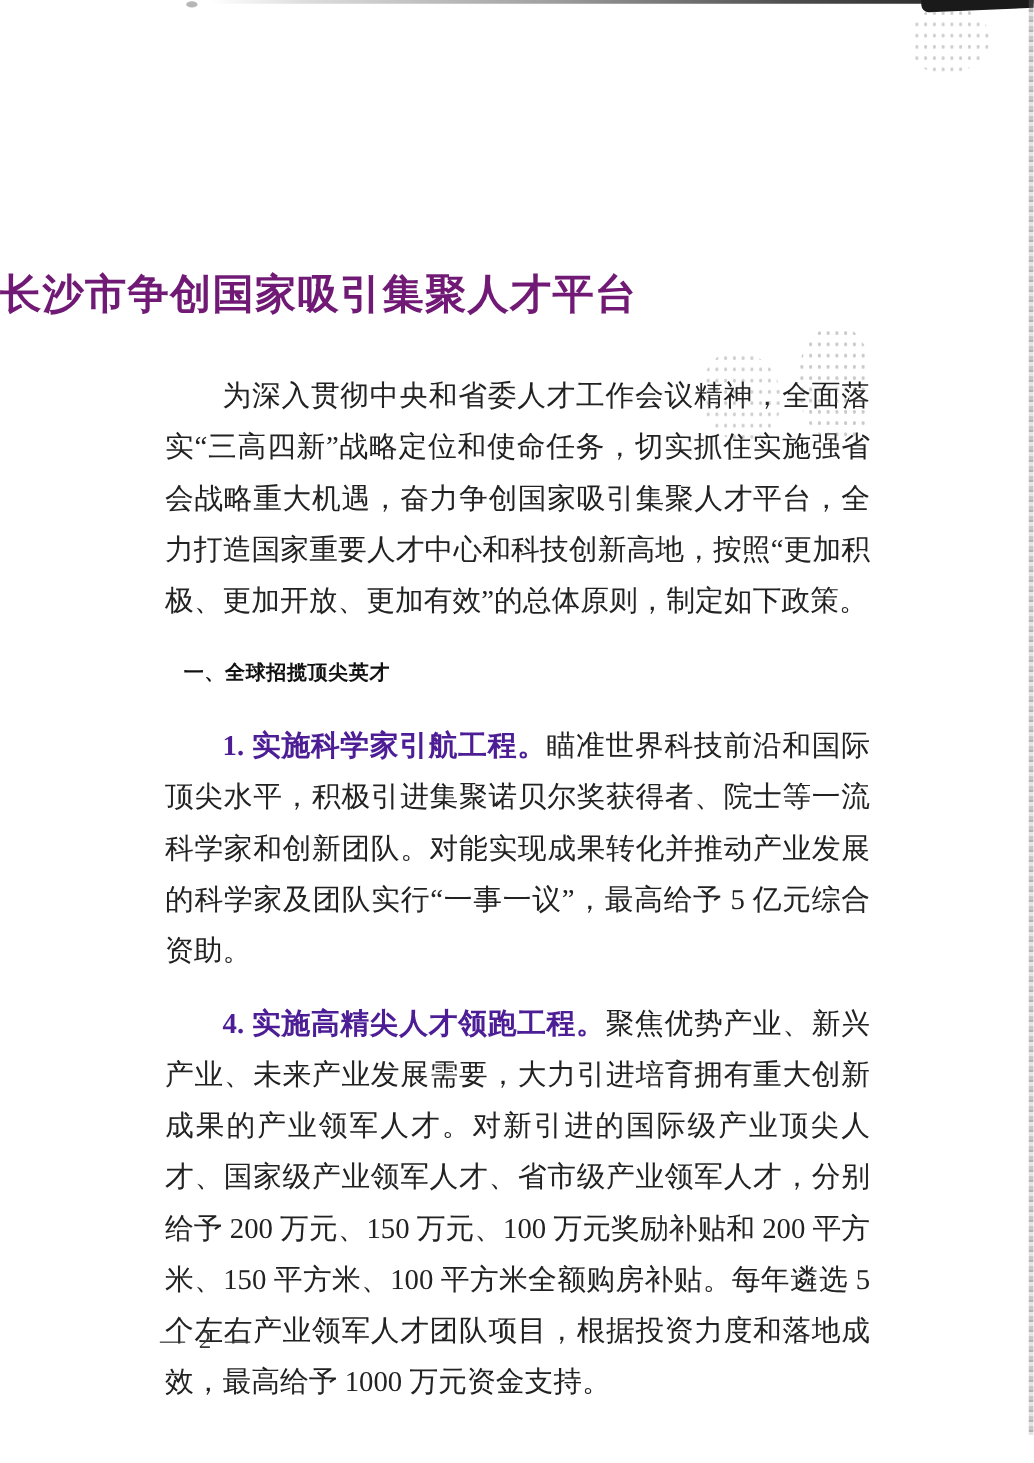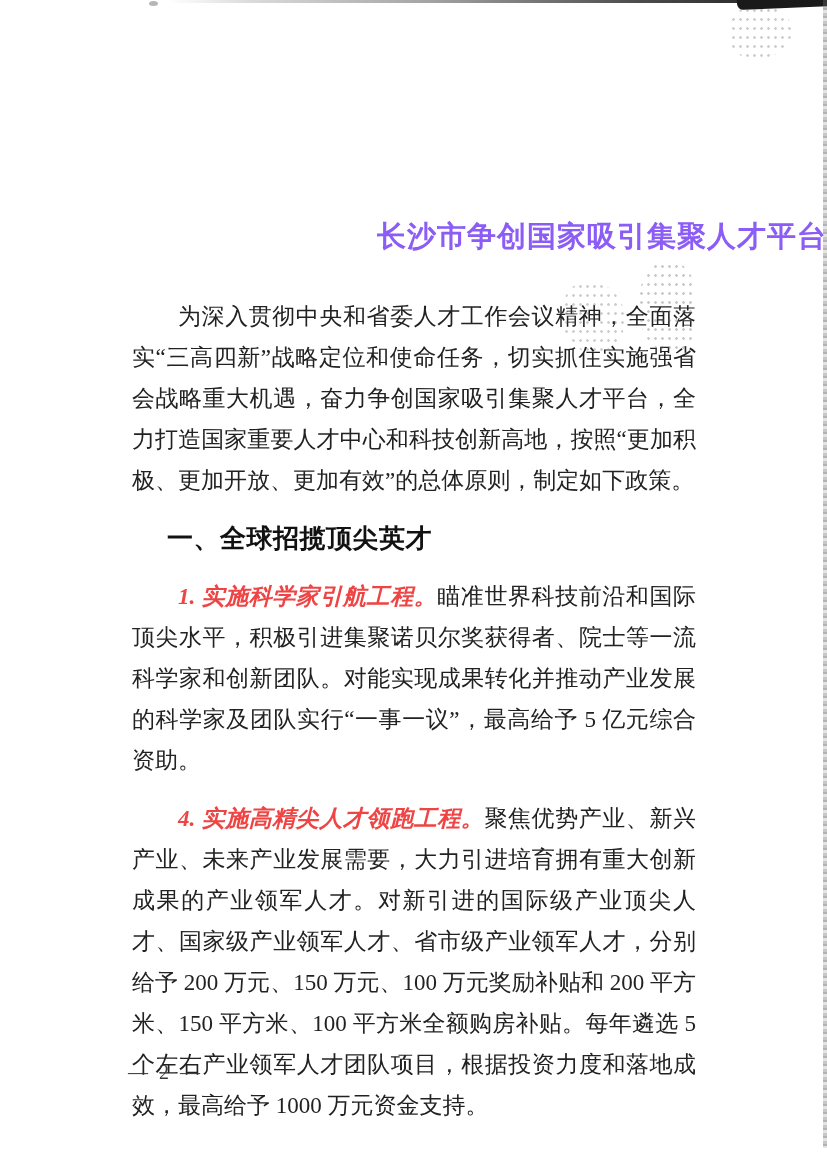--- a/index.html
+++ b/index.html
@@ -74,56 +74,55 @@
   .ghost-b {
     top: 262px; left: 638px;
     width: 58px; height: 90px;
     border-radius: 55% 45% 40% 60%;
     opacity: 0.9;
   }
 
   
   .doc-title {
     margin: 208px 0 0 0;
-    text-align: right;
-    font-size: 29px;
+    text-align: left;
+    font-size: 33px;
     font-weight: 700;
     line-height: 56px;
     letter-spacing: 1px;
-    color: #8b5cf6;
+    color: #701a75;
   }
   .doc-title .title-line { display: block; }
 
   .doc-body {
     margin: 32px 115px 0 115px;
     width: 598px;
     font-size: 23px;
     line-height: 41px;
     text-align: justify;
     text-justify: inter-ideograph;
     color: #222222;
   }
   .doc-body p {
     margin: 17px;
     text-indent: 2em;
   }
   .section-heading {
     margin: 0;
     font-family: "Liberation Sans", sans-serif;
-    font-size: 26px;
+    font-size: 16px;
     font-weight: 700;
     line-height: 41px;
     text-indent: 2em;
     letter-spacing: 0.5px;
     color: #111111;
   }
   .item-lead {
     font-weight: 700;
-    color: #ef4444;
-    font-style: italic;
+    color: #4c1d95;
   }
 
   .page-footer {
     position: absolute;
     left: 128px;
     top: 1061px;
     font-size: 20px;
     letter-spacing: 3px;
     color: #3a3a3a;
   }

